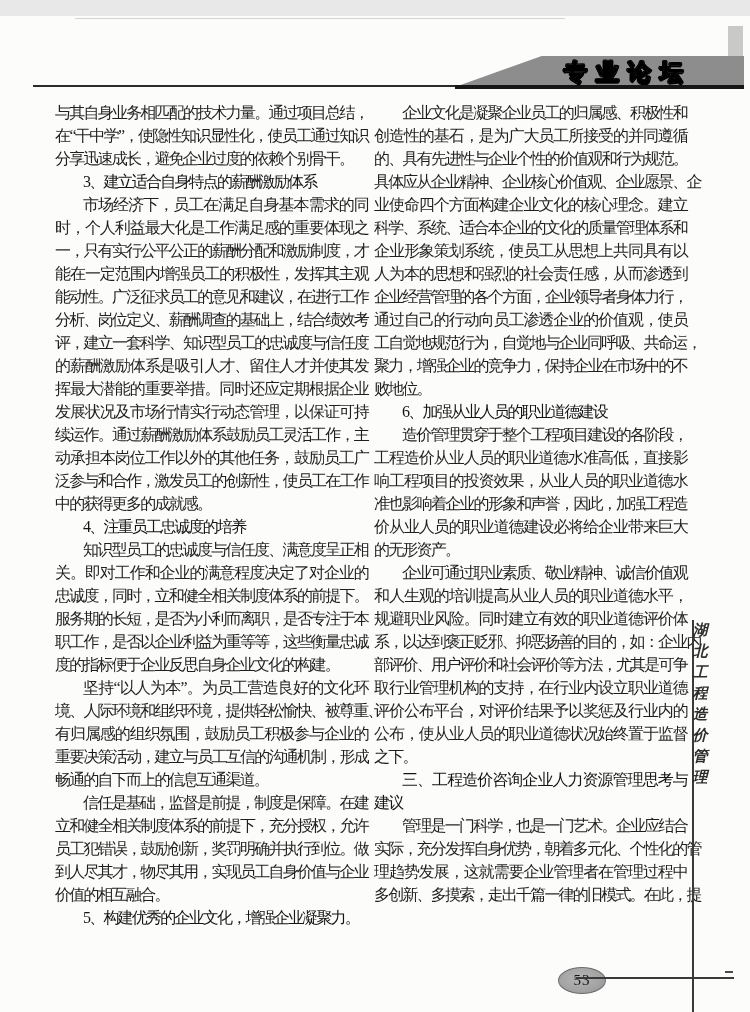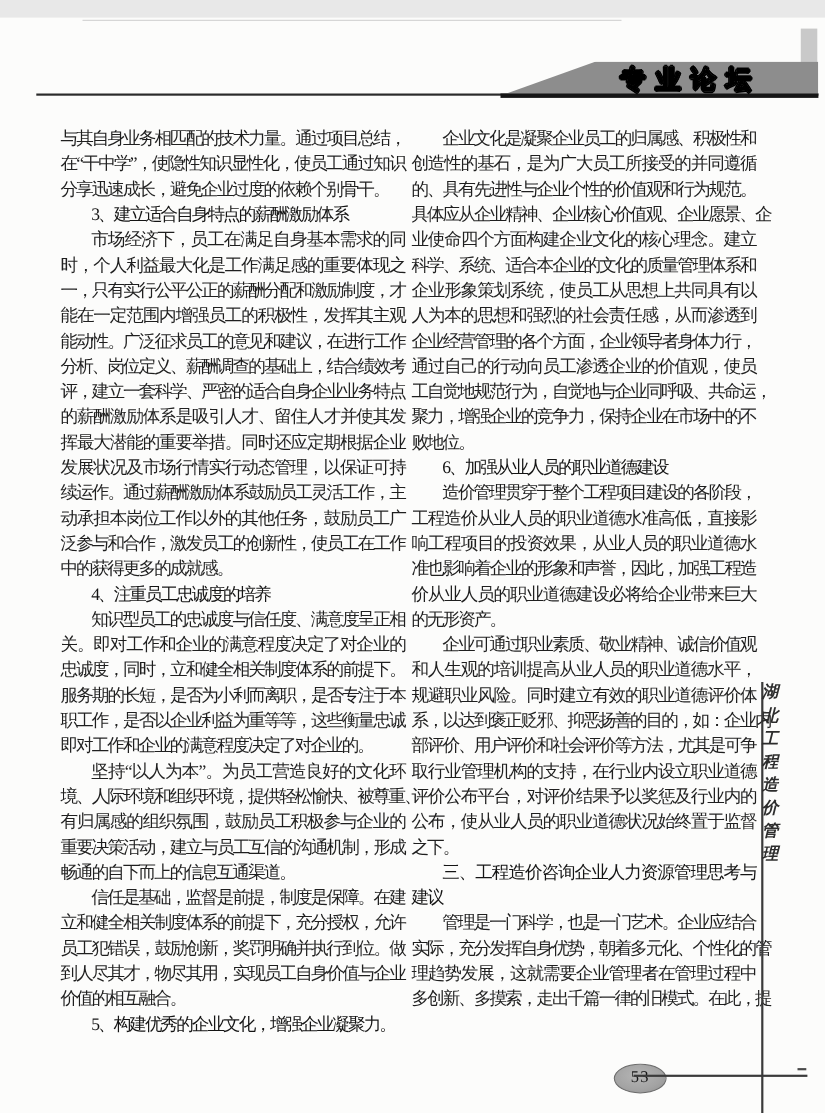--- a/index.html
+++ b/index.html
@@ -23,21 +23,21 @@
     position:absolute;left:548px;top:42px;width:160px;height:28px;
     font-family:"Liberation Sans","DejaVu Sans",sans-serif;
     font-weight:bold;font-size:23px;line-height:28px;letter-spacing:9px;
     color:#ffffff;text-align:center;
     -webkit-text-stroke:1px #000;
     text-shadow:-1.5px 0 #000,1.5px 0 #000,0 -1.5px #000,0 1.5px #000,
                 -1px -1px #000,1px 1px #000,-1px 1px #000,1px -1px #000;
     white-space:nowrap;
   }
   
-  .column{position:absolute;top:99px;width:313px;}
+  .column{position:absolute;top:85px;width:313px;}
   .column.left{left:55px;}
   .column.right{left:374px;}
   .line{
     height:23px;line-height:23px;font-size:16px;letter-spacing:-1.8px;
     text-align:justify;text-align-last:justify;
     white-space:nowrap;overflow:visible;
   }
   .line.end{text-align-last:left;}
   .line.ind{text-indent:28px;}
   .line.bold{font-weight:normal;color:#141414;}
@@ -83,35 +83,35 @@
       <div class="line">与其自身业务相匹配的技术力量。通过项目总结，</div>
       <div class="line">在“干中学”，使隐性知识显性化，使员工通过知识</div>
       <div class="line end">分享迅速成长，避免企业过度的依赖个别骨干。</div>
       <div class="line ind bold end">3、建立适合自身特点的薪酬激励体系</div>
       <div class="line ind">市场经济下，员工在满足自身基本需求的同</div>
       <div class="line">时，个人利益最大化是工作满足感的重要体现之</div>
       <div class="line">一，只有实行公平公正的薪酬分配和激励制度，才</div>
       <div class="line">能在一定范围内增强员工的积极性，发挥其主观</div>
       <div class="line">能动性。广泛征求员工的意见和建议，在进行工作</div>
       <div class="line">分析、岗位定义、薪酬调查的基础上，结合绩效考</div>
-      <div class="line">评，建立一套科学、严密的适合自身企业业务特点</div>
+      <div class="line">评，建立一套科学、知识型员工的忠诚度与信任度</div>
       <div class="line">的薪酬激励体系是吸引人才、留住人才并使其发</div>
       <div class="line">挥最大潜能的重要举措。同时还应定期根据企业</div>
       <div class="line">发展状况及市场行情实行动态管理，以保证可持</div>
       <div class="line">续运作。通过薪酬激励体系鼓励员工灵活工作，主</div>
       <div class="line">动承担本岗位工作以外的其他任务，鼓励员工广</div>
       <div class="line">泛参与和合作，激发员工的创新性，使员工在工作</div>
       <div class="line end">中的获得更多的成就感。</div>
       <div class="line ind bold end">4、注重员工忠诚度的培养</div>
       <div class="line ind">知识型员工的忠诚度与信任度、满意度呈正相</div>
       <div class="line">关。即对工作和企业的满意程度决定了对企业的</div>
       <div class="line">忠诚度，同时，立和健全相关制度体系的前提下。</div>
       <div class="line">服务期的长短，是否为小利而离职，是否专注于本</div>
       <div class="line">职工作，是否以企业利益为重等等，这些衡量忠诚</div>
-      <div class="line end">即对工作和企业的满意程度决定了对企业的。</div>
+      <div class="line end">度的指标便于企业反思自身企业文化的构建。</div>
       <div class="line ind">坚持“以人为本”。为员工营造良好的文化环</div>
       <div class="line">境、人际环境和组织环境，提供轻松愉快、被尊重、</div>
       <div class="line">有归属感的组织氛围，鼓励员工积极参与企业的</div>
       <div class="line">重要决策活动，建立与员工互信的沟通机制，形成</div>
       <div class="line end">畅通的自下而上的信息互通渠道。</div>
       <div class="line ind">信任是基础，监督是前提，制度是保障。在建</div>
       <div class="line">立和健全相关制度体系的前提下，充分授权，允许</div>
       <div class="line">员工犯错误，鼓励创新，奖罚明确并执行到位。做</div>
       <div class="line">到人尽其才，物尽其用，实现员工自身价值与企业</div>
       <div class="line end">价值的相互融合。</div>

